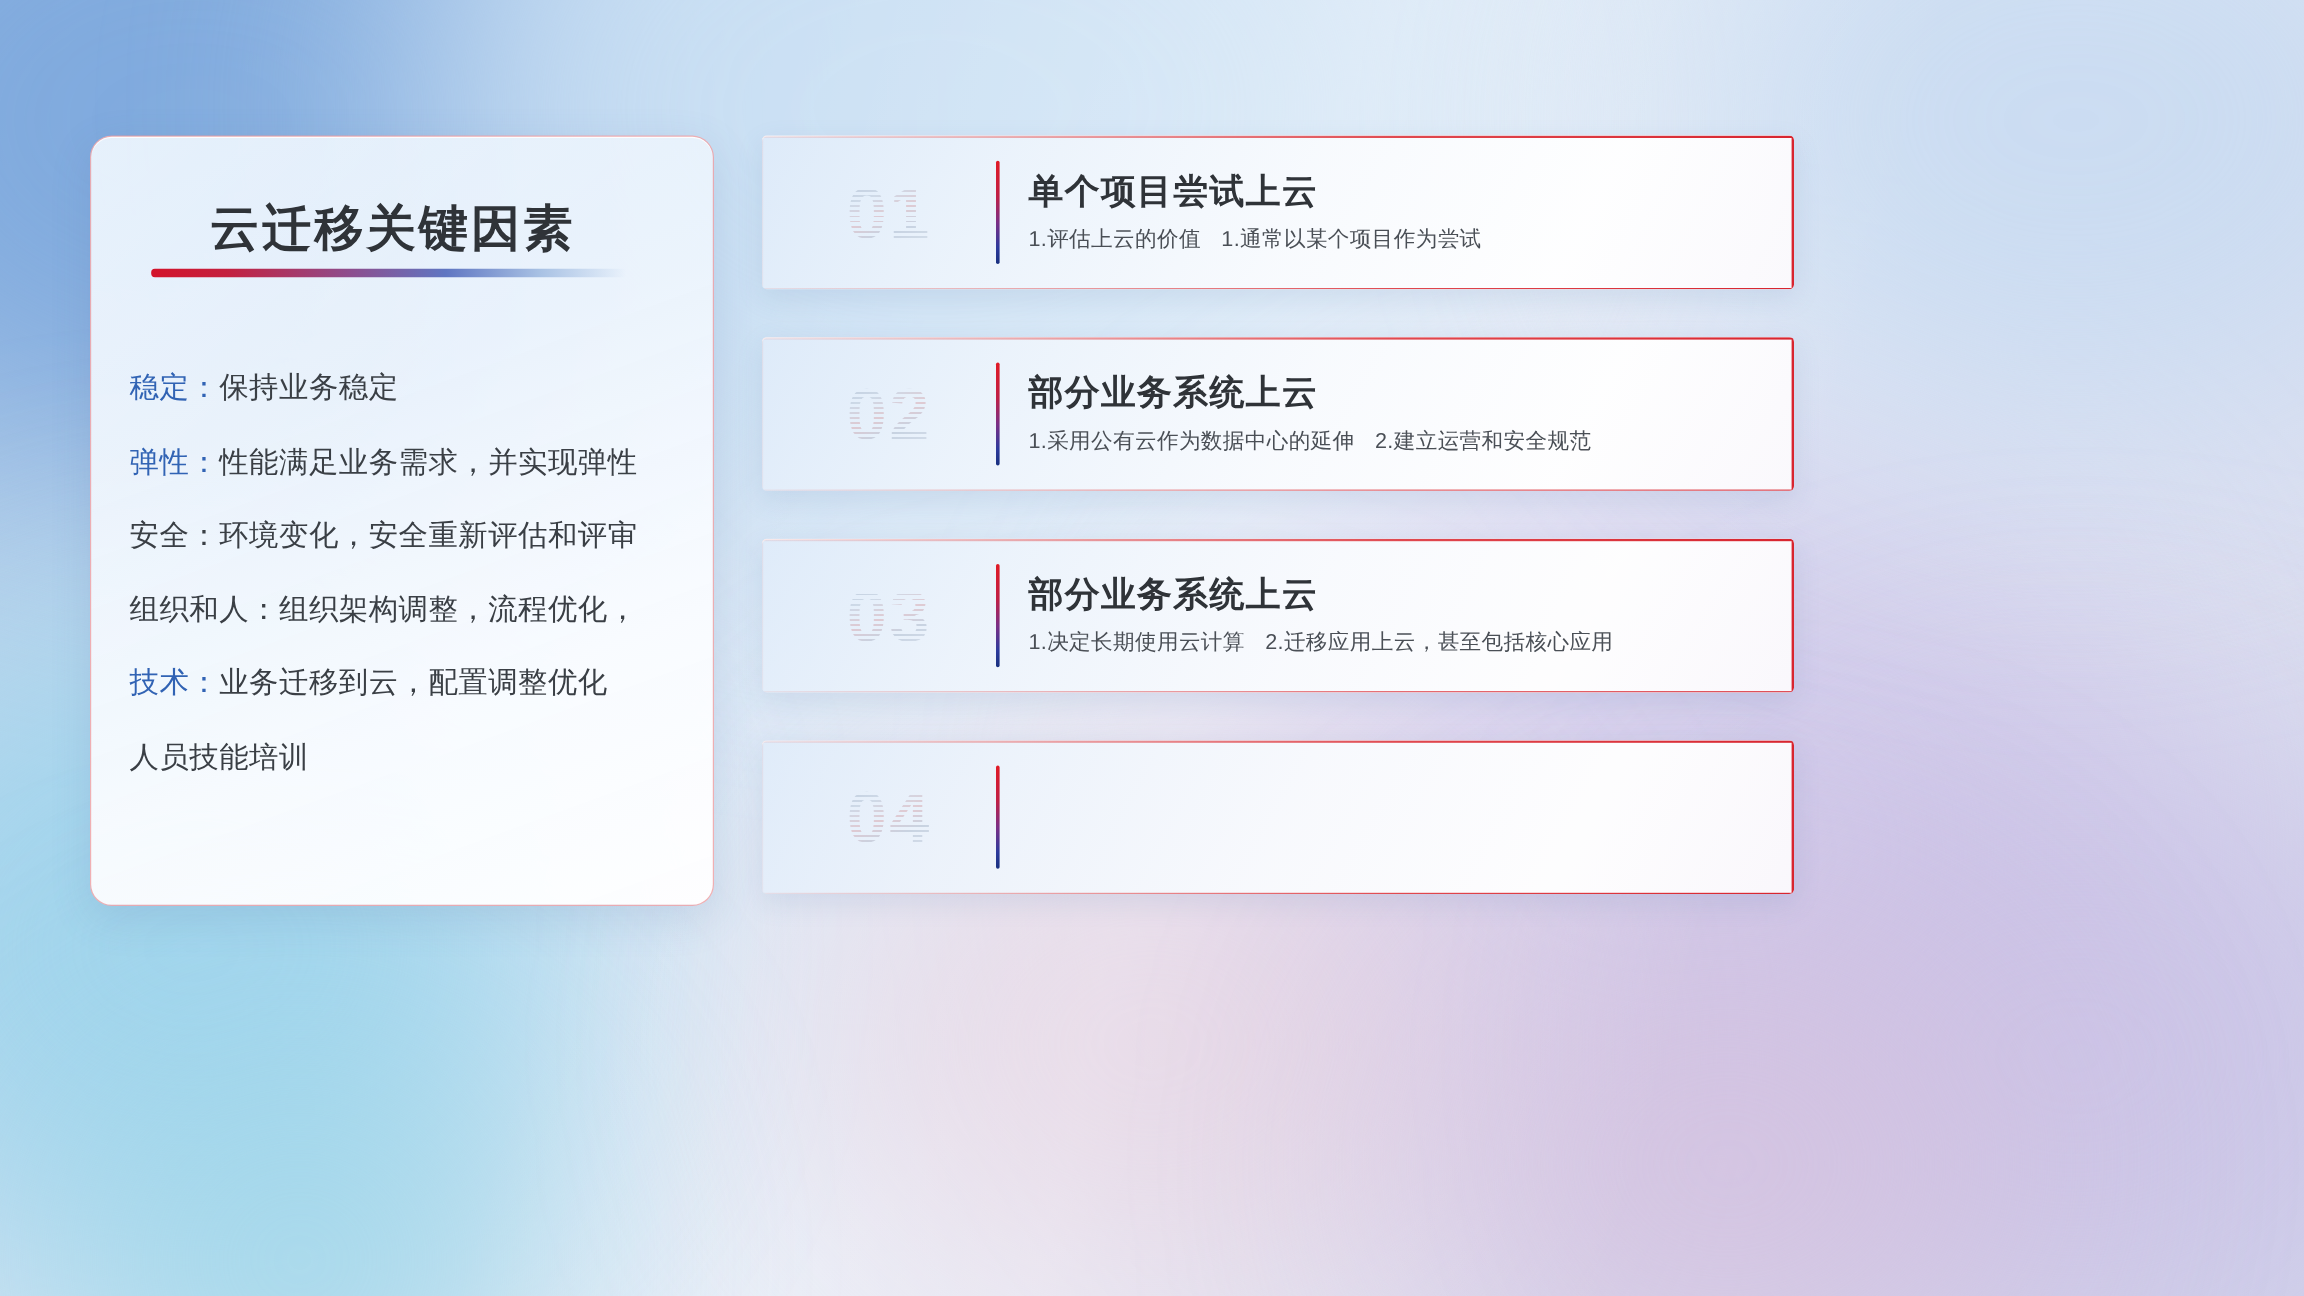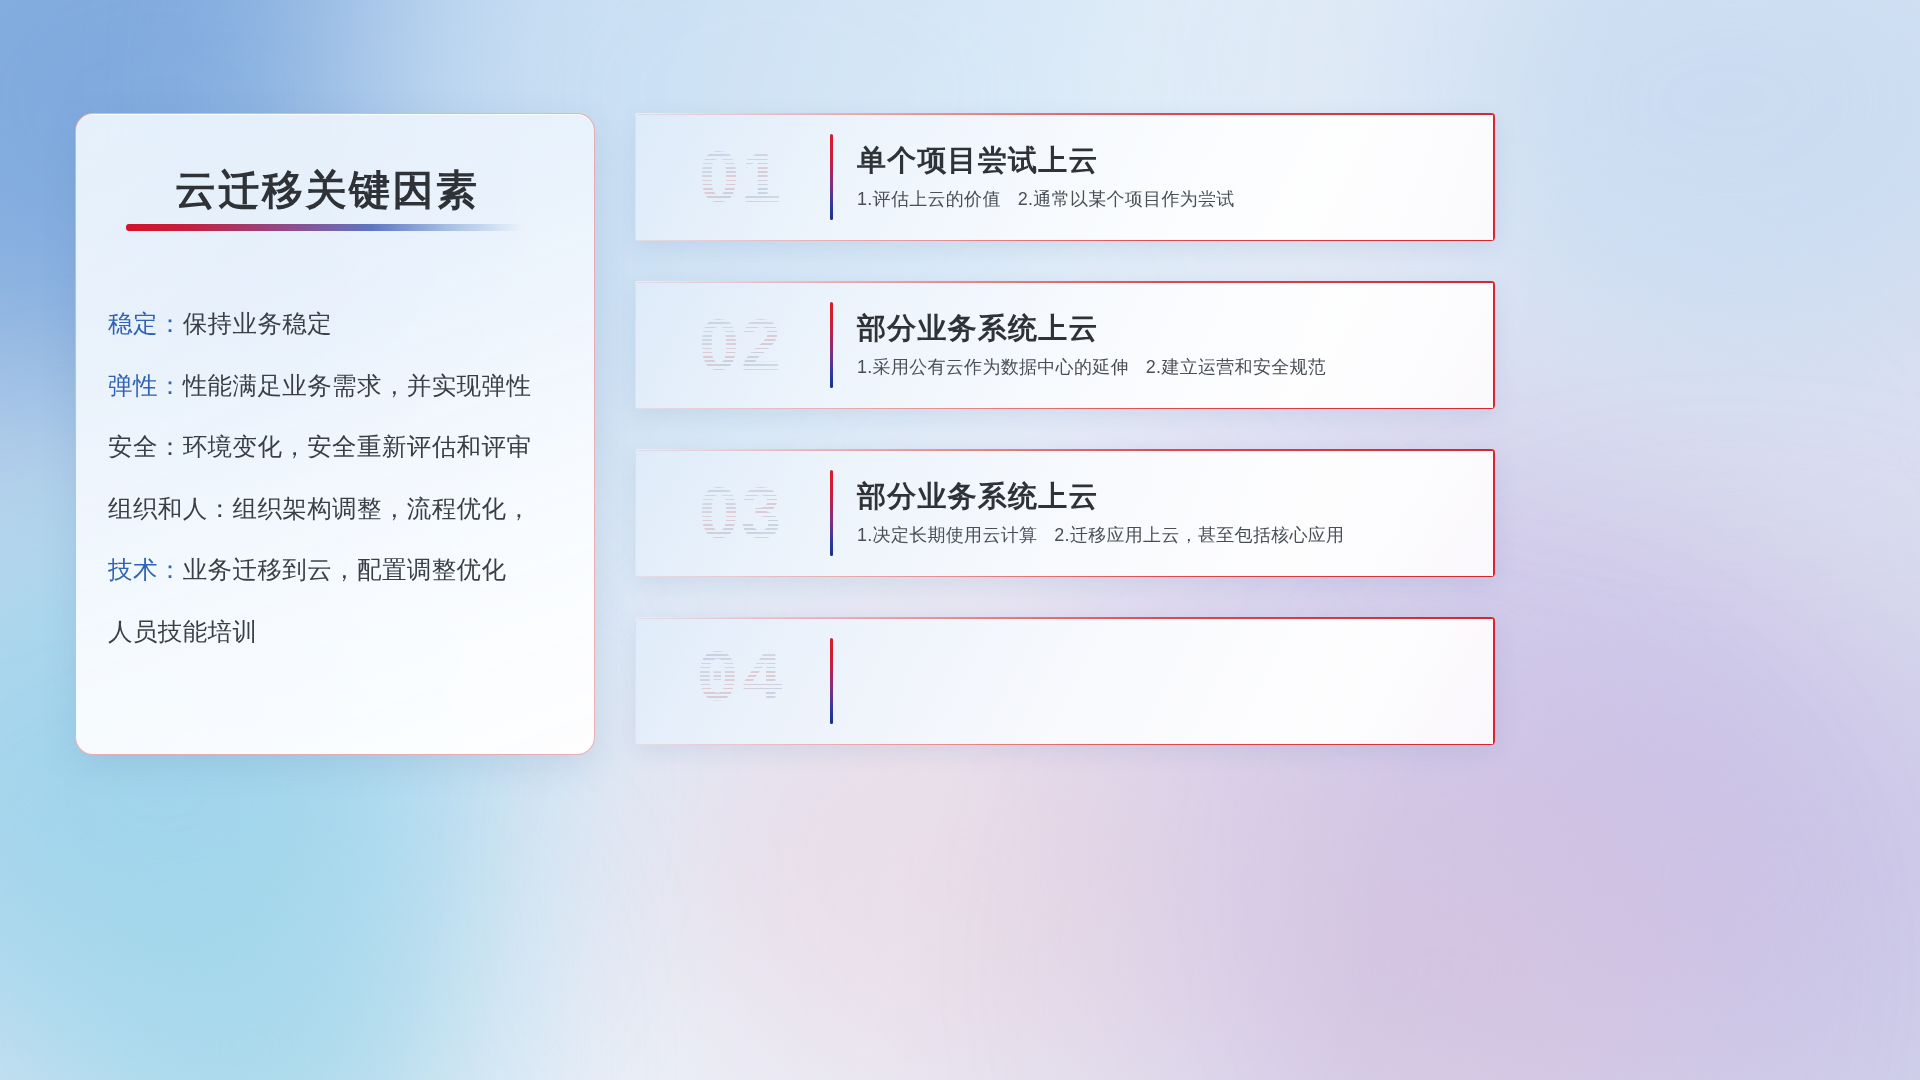--- a/index.html
+++ b/index.html
@@ -66,40 +66,40 @@
 
   
   #steps { position:absolute; left:635px; top:113px; width:860px; }
   .step {
     position:relative; width:860px; height:128px; margin-bottom:40px;
     border-radius:4px;
     background:linear-gradient(118deg,rgba(224,236,250,.88) 0%,rgba(237,244,252,.90) 22%,rgba(249,251,254,.95) 52%,rgba(255,255,255,.96) 78%,rgba(252,250,253,.95) 100%);
     box-shadow:0 7px 22px rgba(95,125,175,.14), inset 0 1px 0 rgba(255,255,255,.9);
     overflow:hidden;
   }
-  .step:last-child { margin-bottom:0;font-family:Liberation Mono, monospace; }
+  .step:last-child { margin-bottom:0; }
   .step .edge-t, .step .edge-b {
     position:absolute; left:0; right:0; height:1.5px;
     background:linear-gradient(90deg,rgba(226,150,150,.18) 0%,rgba(229,120,122,.55) 22%,#e0484f 62%,#d8252f 100%);
   }
   .step .edge-t { top:0; }
   .step .edge-b { bottom:0; }
   .step .edge-r {
     position:absolute; top:0; bottom:0; right:0; width:1.6px;
     background:linear-gradient(180deg,#d8252f 0%,#d8252f 100%);
   }
   .step .edge-l {
     position:absolute; top:0; bottom:0; left:0; width:1.2px;
     background:linear-gradient(180deg,rgba(220,180,185,.25),rgba(215,170,178,.16));
   }
 
   .step-num {
     position:absolute; left:22px; top:50%; transform:translateY(-50%);
     width:168px; height:104px;
-    font-size:72px; font-weight:bold; letter-spacing:2px;
+    font-size:60px; font-weight:bold; letter-spacing:2px;
     color:#9fb0c6;
     display:flex; align-items:center; justify-content:center;
     opacity:.52;
     -webkit-mask-image:repeating-linear-gradient(180deg,#000 0px,#000 1.6px,transparent 1.6px,transparent 4.2px);
     mask-image:repeating-linear-gradient(180deg,#000 0px,#000 1.6px,transparent 1.6px,transparent 4.2px);
     user-select:none;
   }
   .step-num .tint {
     background:linear-gradient(160deg,#8fa4bd 0%,#b9c6d6 30%,#d8a8ae 50%,#aab8cb 68%,#cfd8e4 100%);
     -webkit-background-clip:text; background-clip:text; color:transparent;
@@ -156,21 +156,21 @@
       <div class="edge-t"></div>
       <div class="edge-b"></div>
       <div class="edge-r"></div>
       <div class="edge-l"></div>
       <div class="step-num">
         <span class="tint">01</span>
       </div>
       <div class="step-divider"></div>
       <div class="step-body">
         <div class="step-title">单个项目尝试上云</div>
-        <div class="step-sub"><span>1.评估上云的价值</span><span class="gap"></span><span>2.通常以某个项目作为尝试</span></div>
+        <div class="step-sub"><span>1.评估上云的价值</span><span class="gap"></span><span>1.通常以某个项目作为尝试</span></div>
       </div>
     </article>
     <article class="step">
       <div class="edge-t"></div>
       <div class="edge-b"></div>
       <div class="edge-r"></div>
       <div class="edge-l"></div>
       <div class="step-num">
         <span class="tint">02</span>
       </div>

